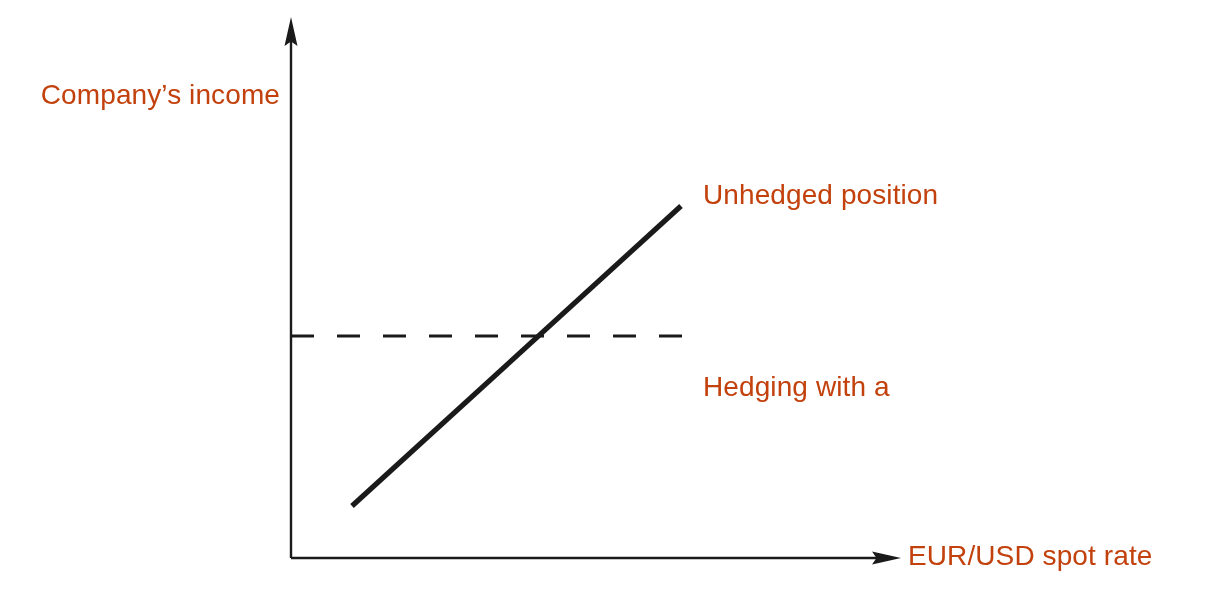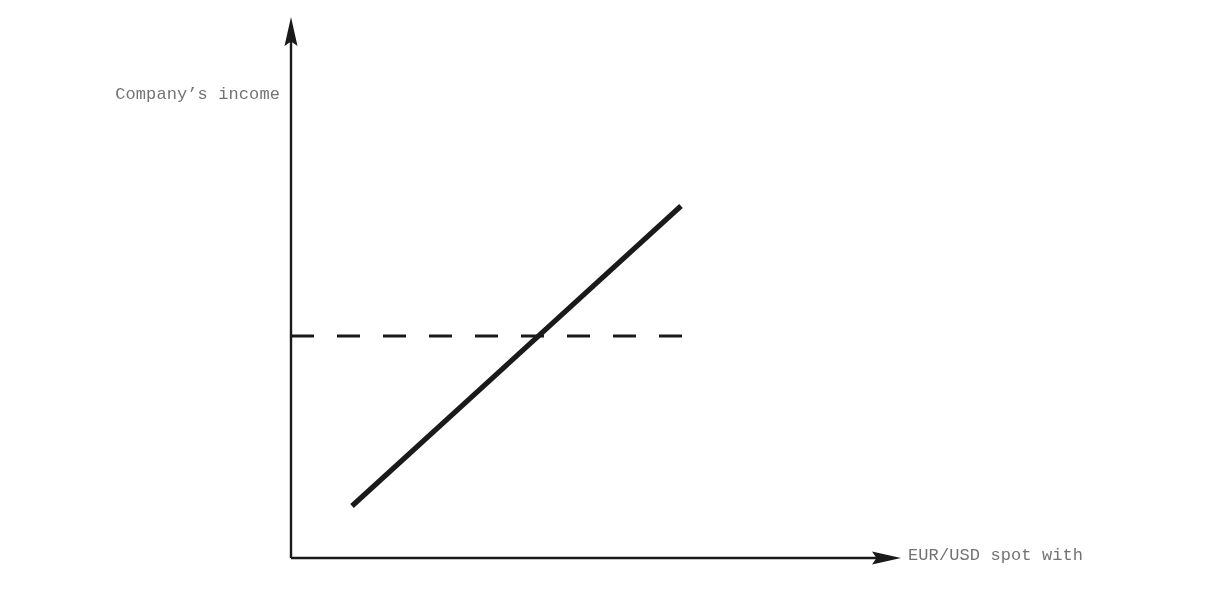--- a/index.html
+++ b/index.html
@@ -22,24 +22,24 @@
   svg.figure {
     position: absolute;
     left: 0;
     top: 0;
     width: 1205px;
     height: 598px;
     display: block;
   }
   .lbl {
     position: absolute;
-    font-family: Liberation Mono, monospace;
-    font-size: 17px;
+    font-family: Liberation Sans, sans-serif;
+    font-size: 28px;
     line-height: 30px;
-    color: #737373;
+    color: #c2410c;
     white-space: pre;
     letter-spacing: 0.1px;
   }
   #ylabel {
     left: 0px;
     top: 20px;
     width: 280px;
     text-align: right;
   }
   #ylabel .l1, #ylabel .l2 {
@@ -82,19 +82,21 @@
     <line x1="291" y1="336" x2="696" y2="336" stroke="#1a1a1a" stroke-width="3.2" stroke-dasharray="23 23" stroke-linecap="butt"></line>
 
     <line x1="352" y1="506" x2="681" y2="206" stroke="#1a1a1a" stroke-width="5.2" stroke-linecap="butt"></line>
 
   </svg>
 
   <div class="lbl" id="ylabel">
     <span class="l1">Company’s income</span>
   </div>
 
-  <div class="lbl" id="xlabel">EUR/USD spot with</div>
+  <div class="lbl" id="xlabel">EUR/USD spot rate</div>
 
+  <div class="lbl" id="series-unhedged-label">Unhedged position</div>
 
   <div class="lbl" id="series-hedged-label">
+    <span class="l1">Hedging with a</span>
   </div>
 
 </div>
 
 </body></html>

